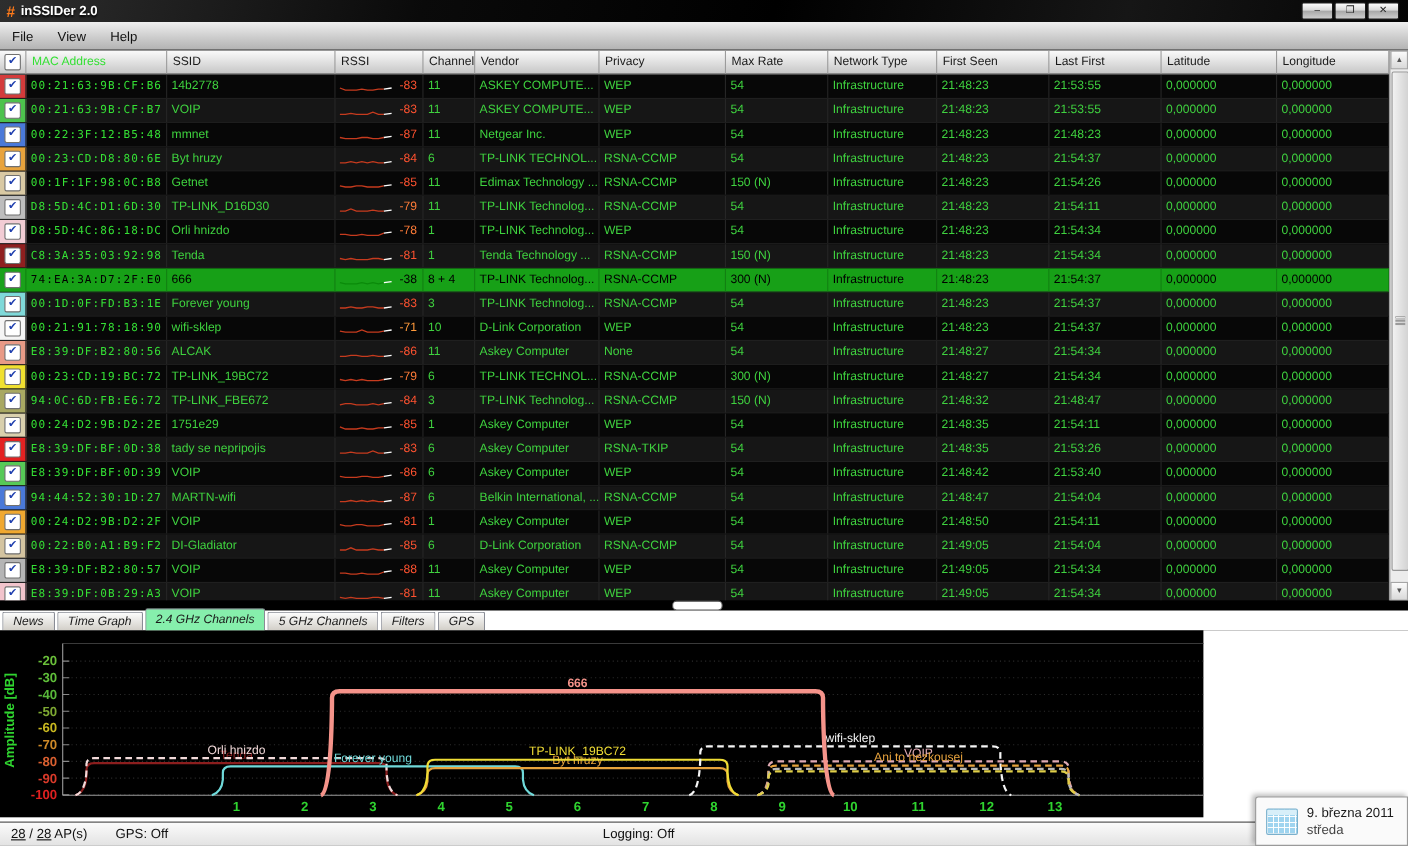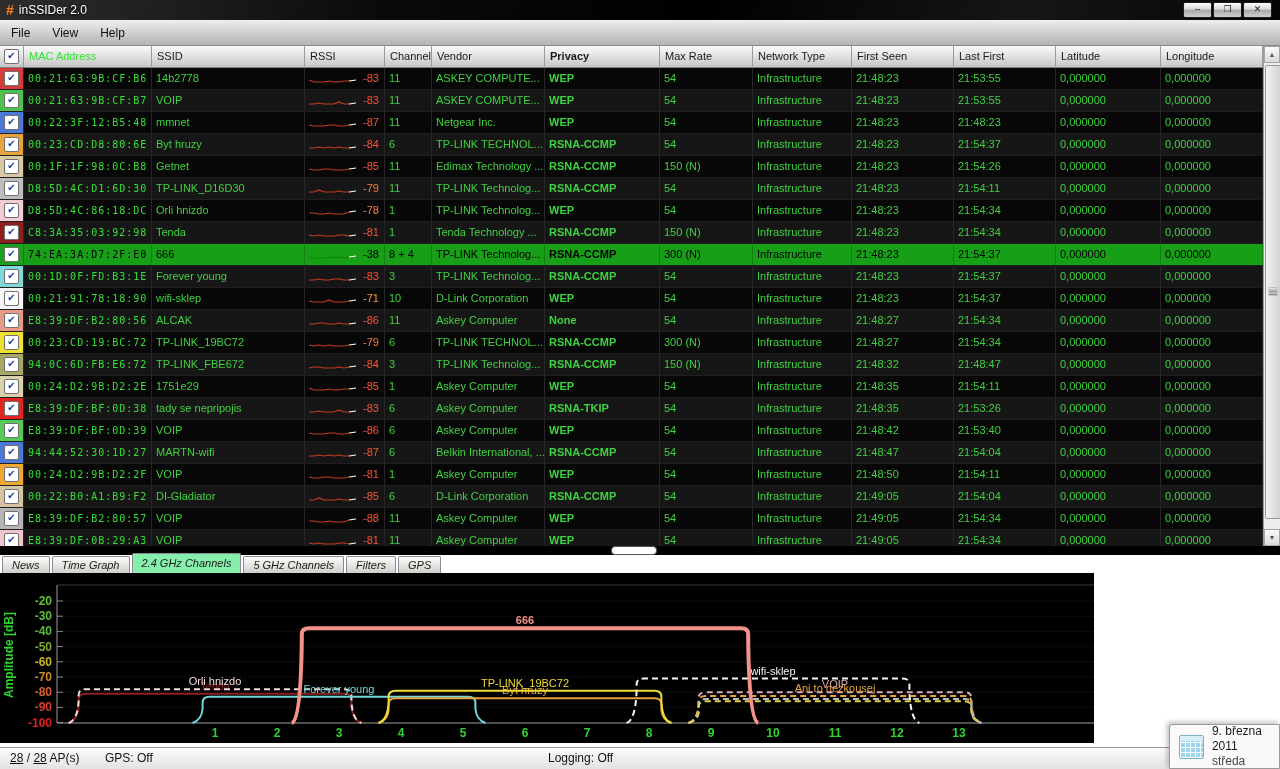--- a/index.html
+++ b/index.html
@@ -2,21 +2,21 @@
 <html><head>
 <meta charset="utf-8">
 <style>
   html,body{margin:0;padding:0;background:#000;width:1280px;height:769px;overflow:hidden;
     font-family:"Liberation Sans",sans-serif;position:relative;}
   
   .titlebar{position:absolute;left:0;top:0;width:1280px;height:20px;
     background:linear-gradient(105deg,#2e2e2e 0%,#0a0a0a 30%,#000 55%,#161616 80%,#050505 100%);
     display:flex;align-items:center;color:#fff;}
   .app-icon{color:#ff7a1a;font-weight:bold;font-size:14px;margin:0 5px 0 6px;line-height:18px;}
-  .title-text{font-size:12px;font-weight:normal;text-shadow:0 1px 2px #000;text-align:center;}
+  .title-text{font-size:12px;font-weight:bold;text-shadow:0 1px 2px #000;text-align:center;}
   .winbtns{position:absolute;right:8px;top:2px;display:flex;}
   .wbtn{width:27px;height:14px;margin-left:1px;border:1px solid #1c1c1c;border-radius:2px;
     background:linear-gradient(#fefefe,#d8d8d8 45%,#a8a8a8 50%,#cfcfcf);
     font-size:9px;line-height:13px;text-align:center;color:#222;}
   
   .menubar{position:absolute;left:0;top:20px;width:1280px;height:26px;box-sizing:border-box;
     background:linear-gradient(#efefef,#cdcdcd 55%,#b3b3b3);border-bottom:1px solid #8a8a8a;
     display:flex;align-items:center;font-size:12px;color:#111;}
   .menu-item{padding:4px 11px;}
   .toolbar-right{margin-left:auto;display:flex;align-items:center;gap:14px;padding-right:12px;}
@@ -39,21 +39,21 @@
   .cell{box-sizing:border-box;border-right:1px solid #262626;padding:0 4px;line-height:21px;
     white-space:nowrap;overflow:hidden;color:#3fd23f;}
   .trow.selected .cell{color:#000;border-right-color:#128012;}
   .c-check{width:24px;display:flex;align-items:center;justify-content:center;padding:0;}
   .c-mac{width:128px;font-family:"DejaVu Sans Mono",monospace;font-size:10px;letter-spacing:1px;color:#35e035;}
   .trow.selected .c-mac{color:#000;}
   .c-ssid{width:153px;}
   .c-rssi{width:80px;display:flex;align-items:center;justify-content:space-between;padding:0 5px 0 3px;}
   .c-ch{width:47px;}
   .c-vendor{width:113px;}
-  .c-priv{width:115px;font-weight:bold;}
+  .c-priv{width:115px;}
   .c-rate{width:93px;}
   .c-net{width:99px;}
   .c-first{width:102px;}
   .c-last{width:102px;}
   .c-lat{width:105px;}
   .c-lon{width:102px;}
   .cb{width:13px;height:13px;background:#fff;border:1px solid #707070;border-radius:2px;
     font-size:10px;line-height:12px;text-align:center;color:#1f3fae;}
   
   .vscroll{position:absolute;left:1263px;top:46px;width:17px;height:500px;background:#ececec;
@@ -81,21 +81,21 @@
   .chartbox{position:absolute;left:0;top:0;width:1094px;height:170px;background:#000;overflow:hidden;}
   
   .statusbar{position:absolute;left:0;top:747px;width:1280px;height:22px;box-sizing:border-box;
     background:linear-gradient(#fbfbfb,#e2e2e2);border-top:1px solid #9a9a9a;
     font-size:12px;color:#111;}
   .sb-ap{position:absolute;left:10px;top:3px;}
   .sb-gps{position:absolute;left:105px;top:3px;}
   .sb-log{position:absolute;left:548px;top:3px;}
   .u{text-decoration:underline;}
   
-  .datetip{position:absolute;right:0;bottom:0;width:111px;height:45px;background:#fafafa;
+  .datetip{position:absolute;right:0;bottom:0;width:139px;height:45px;background:#fafafa;
     border:1px solid #9a9a9a;border-radius:3px 0 0 0;box-shadow:-2px -2px 5px rgba(0,0,0,.25);
     display:flex;align-items:center;gap:8px;padding-left:9px;box-sizing:border-box;z-index:10;}
   .cal-icon{width:27px;height:22px;border:1px solid #7ab0cc;border-radius:2px;
     background-color:#9fd4ef;
     background-image:linear-gradient(#d8eff9 0,#d8eff9 5px,transparent 5px),
       repeating-linear-gradient(0deg,rgba(255,255,255,.95) 0 1px,transparent 1px 5px),
       repeating-linear-gradient(90deg,rgba(255,255,255,.95) 0 1px,transparent 1px 5px);}
   .dt-text{font-size:12px;color:#1a1a1a;line-height:15px;}
   .dt-day{color:#444;}
 </style>

